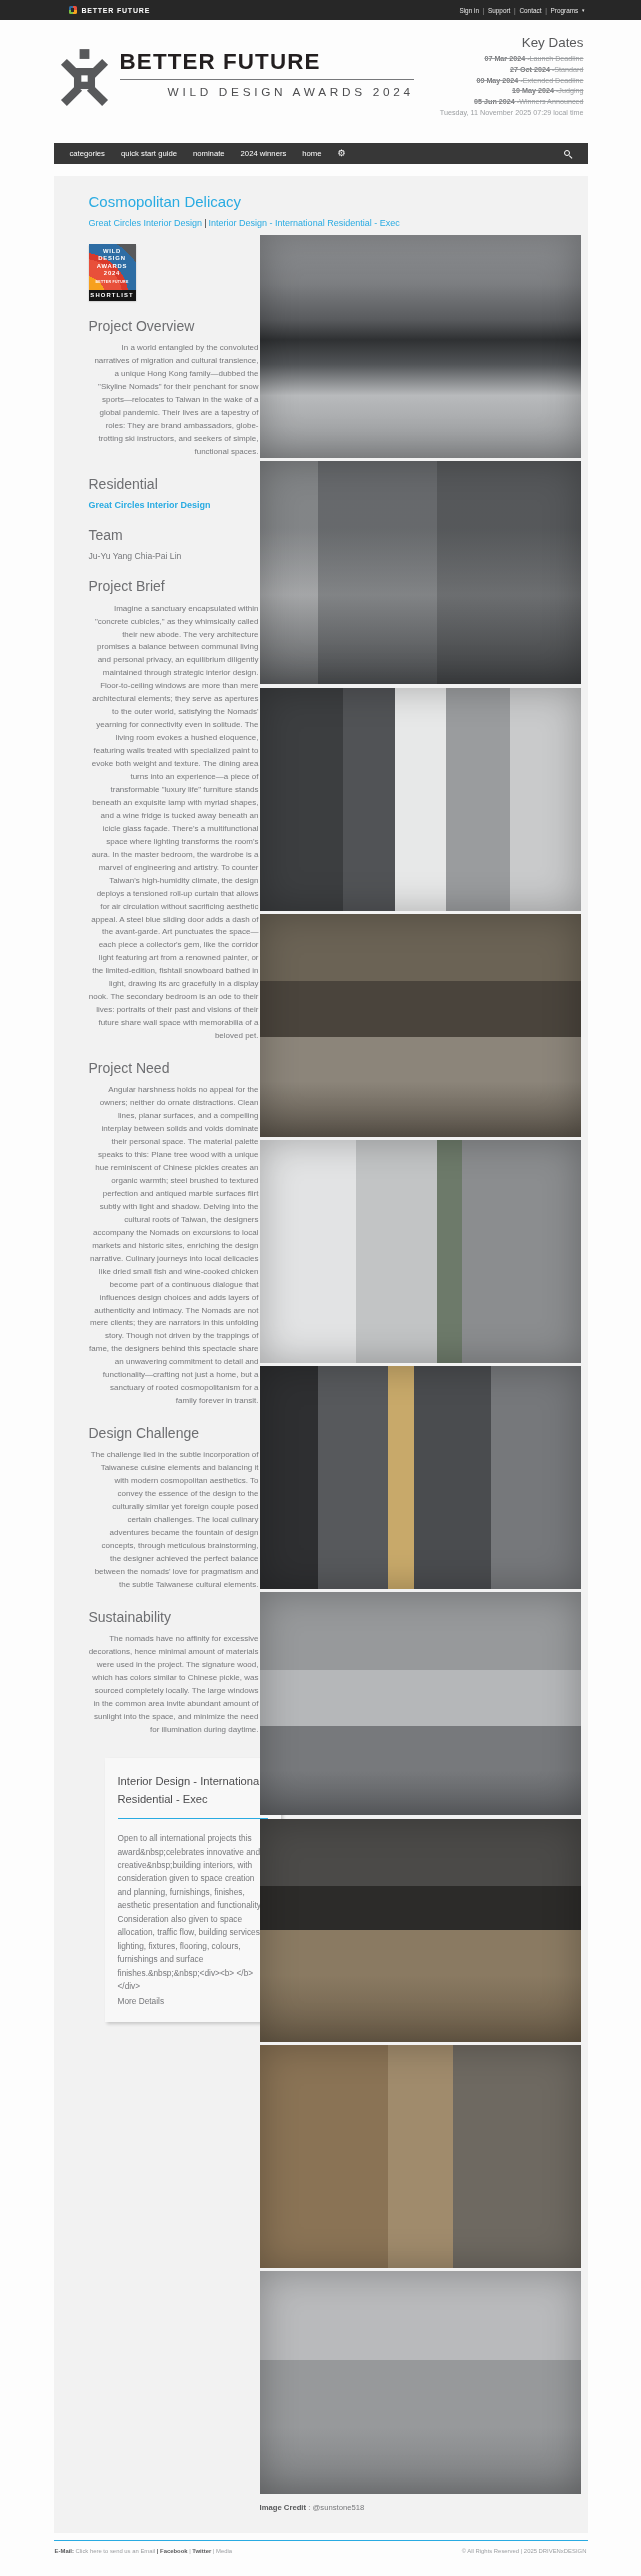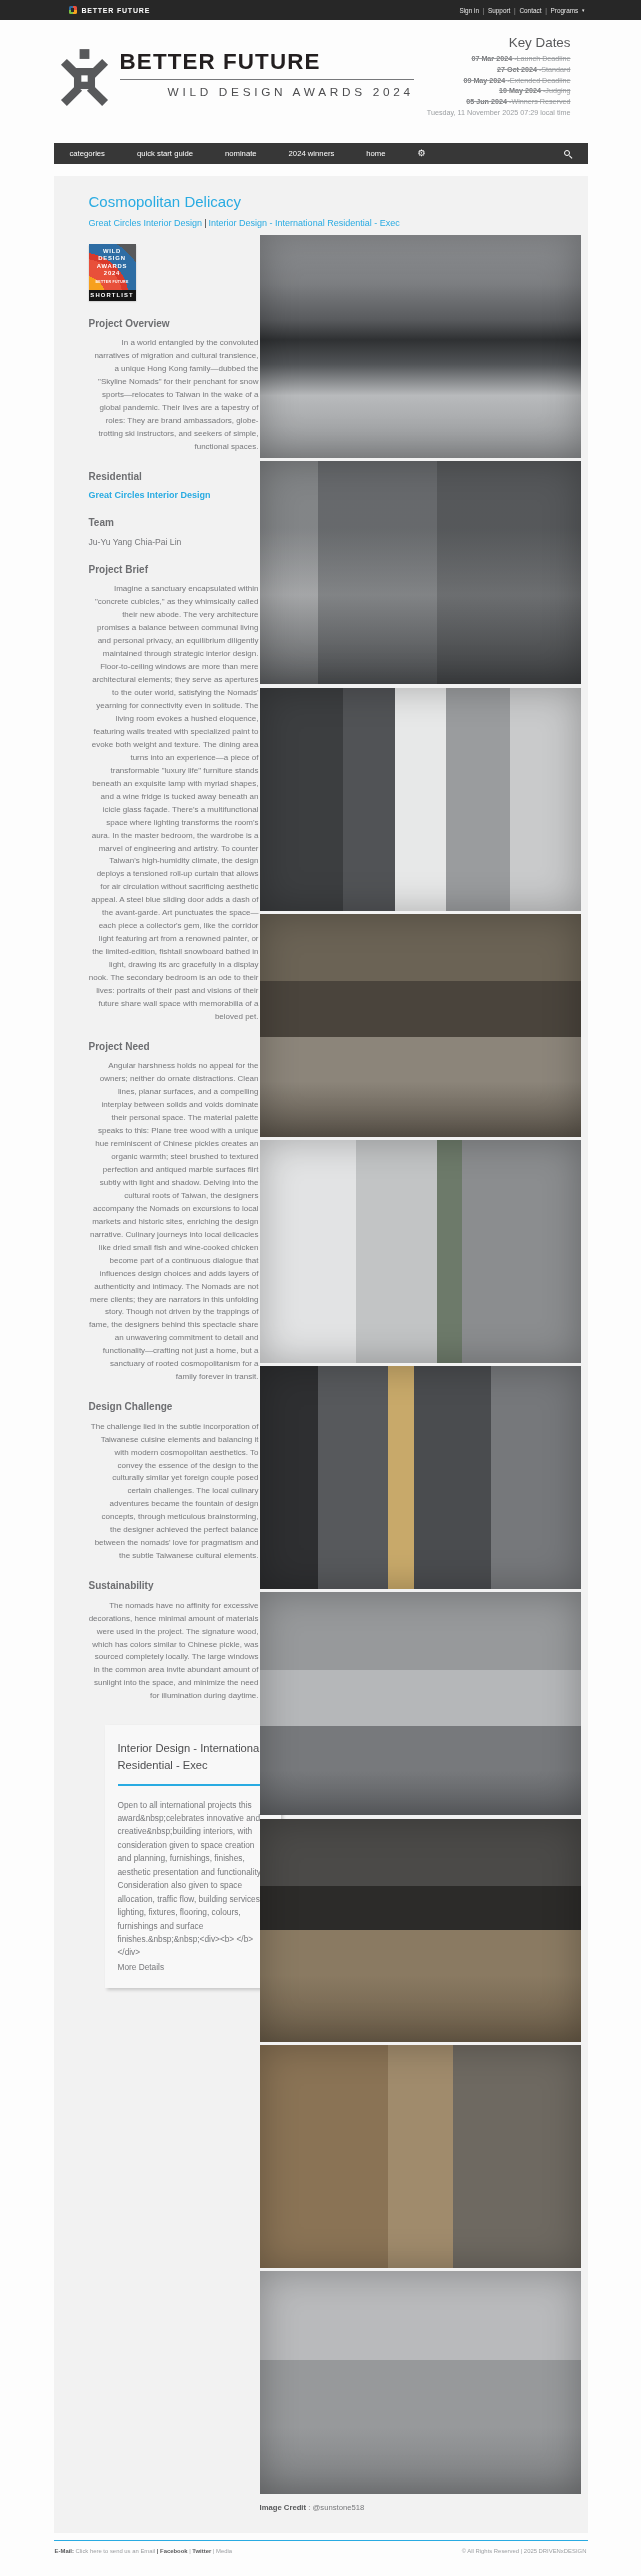--- a/index.html
+++ b/index.html
@@ -23,35 +23,35 @@
   }
   .brand-mark::after { content:""; position:absolute; inset:2.7px; background:#272727; }
   .brand-name { color:#fff; font-weight:bold; font-size:7px; letter-spacing:0.8px; }
   .toplinks { margin-left:auto; display:flex; align-items:center; gap:3.7px; font-size:6.4px; color:#e8e8e8; padding-right:3.2px; }
   .toplinks a { color:#e8e8e8; text-decoration:none; cursor:pointer; }
   .toplinks .sep { color:#9a9a9a; }
   .caret { font-size:4.8px; color:#e8e8e8; font-family:"DejaVu Sans", sans-serif; }
 
   
   .masthead { height:123px; position:relative; background:#fdfdfd; }
-  .keydates { position:absolute; right:17px; top:15px; text-align:right; }
+  .keydates { position:absolute; right:4px; top:15px; text-align:right; }
   .keydates .kd-title { font-size:13.4px; font-weight:300; color:#58595b; margin-bottom:4.3px; }
   .kd-row { font-size:7.2px; line-height:10.7px; color:#9b9ea1; text-decoration:line-through; }
   .kd-row b { color:#77787b; }
   .kd-local { font-size:7.2px; line-height:10.7px; color:#9b9ea1; }
 
   .logoblock { position:absolute; left:6.4px; top:29px; display:flex; align-items:flex-start; gap:10.7px; }
   .logoblock svg { display:block; }
   .logo-text { padding-top:2.1px; }
   .logo-title { font-size:22.4px; font-weight:bold; letter-spacing:1.1px; color:#231f20; line-height:1; }
   .logo-rule { border:0; border-top:1.1px solid #77787b; margin:5.3px 0 4.8px; }
   .logo-sub { font-size:11.8px; letter-spacing:3.7px; color:#4d4d4f;margin-left:48px; }
 
   
-  .nav2 { height:21.4px; background:#373737; display:flex; align-items:center; gap:32px; padding:0 16px; }
+  .nav2 { height:21.4px; background:#373737; display:flex; align-items:center; gap:16px; padding:0 16px; }
   .nav2 a { color:#fff; font-size:7.7px; text-decoration:none; cursor:pointer; }
   .gear { color:#fff; font-size:9px; font-family:"DejaVu Sans", sans-serif; line-height:1; cursor:pointer; }
   .search { margin-left:auto; position:relative; width:8px; height:8px; cursor:pointer; }
   .search i { display:block; width:6.4px; height:6.4px; border:1.3px solid #fff; border-radius:50%; }
   .search i::after { content:""; position:absolute; width:1.3px; height:3.7px; background:#fff; right:0px; bottom:-1.1px; transform:rotate(-45deg); }
 
   .gap22 { height:11.8px; }
 
   
   .content { background:#f2f2f2; padding:14px 0 21.4px; }
@@ -69,21 +69,21 @@
   .badge { width:47px; height:57px; margin-top:8.6px; display:flex; flex-direction:column;
            box-shadow:0 0.5px 1.6px rgba(0,0,0,.25); }
   .badge-top { flex:1; text-align:center; padding-top:3.7px; color:#fff;
     background:radial-gradient(circle at -12% 118%, #f7d21d 0 14%, #f7a01d 14% 30%, #e8503a 30% 52%, #d93a2b 52% 60%, #2e6da4 60% 84%, #58595b 84% 100%);
   }
   .badge-line { font-size:5.9px; font-weight:bold; letter-spacing:0.8px; line-height:7.5px; }
   .badge-brand { font-size:3.5px; font-weight:bold; letter-spacing:0.3px; margin-top:2.7px; }
   .badge-strip { height:11.2px; background:#141414; color:#fff; display:flex; align-items:center; justify-content:center;
                  font-size:5.9px; font-weight:bold; letter-spacing:1.1px; }
 
-  h2.sec { font-size:10px; font-weight:700; color:#6d6e71; margin:17px 0 7.5px; line-height:1.2; }
+  h2.sec { font-size:14px; font-weight:400; color:#6d6e71; margin:17px 0 7.5px; line-height:1.2; }
   p.body { width:170px; font-size:8px; line-height:1.62; color:#77787b; margin:0;text-align:right; }
   a.orglink { font-size:9px; font-weight:bold; color:#29abe2; text-decoration:none; cursor:pointer; }
   .teamline { font-size:8.6px; color:#77787b; }
 
   
   .card { margin:21.4px 0 0 16px; width:176px; background:#f8f8f8;
           box-shadow:1.6px 1.6px 3.2px rgba(0,0,0,.18); padding:15px 13px 16px; }
   .card h3 { font-size:11.2px; font-weight:400; color:#4d4d4f; line-height:1.55; margin:0 0 9.6px; }
   .card .rule { height:1.6px; background:#29abe2; margin:0 0 13px; }
   .card p { font-size:8.3px; line-height:1.62; color:#77787b; margin:0; }
@@ -153,21 +153,21 @@
       <div class="logo-sub">WILD DESIGN AWARDS 2024</div>
     </div>
   </div>
 
   <div class="keydates">
     <div class="kd-title">Key Dates</div>
     <div class="kd-row"><b>07 Mar 2024</b> <span>-Launch Deadline</span></div>
     <div class="kd-row"><b>27 Oct 2024</b> <span>-Standard</span></div>
     <div class="kd-row"><b>09 May 2024</b> <span>-Extended Deadline</span></div>
     <div class="kd-row"><b>10 May 2024</b> <span>-Judging</span></div>
-    <div class="kd-row"><b>05 Jun 2024</b> <span>-Winners Reserved</span></div>
+    <div class="kd-row"><b>05 Jun 2024</b> <span>-Winners Announced</span></div>
     <div class="kd-local">Tuesday, 11 November 2025 07:29 local time</div>
   </div>
 </div>
 
 <div class="wrap nav2">
   <a>categories</a>
   <a>quick start guide</a>
   <a>nominate</a>
   <a>2024 winners</a>
   <a>home</a>

